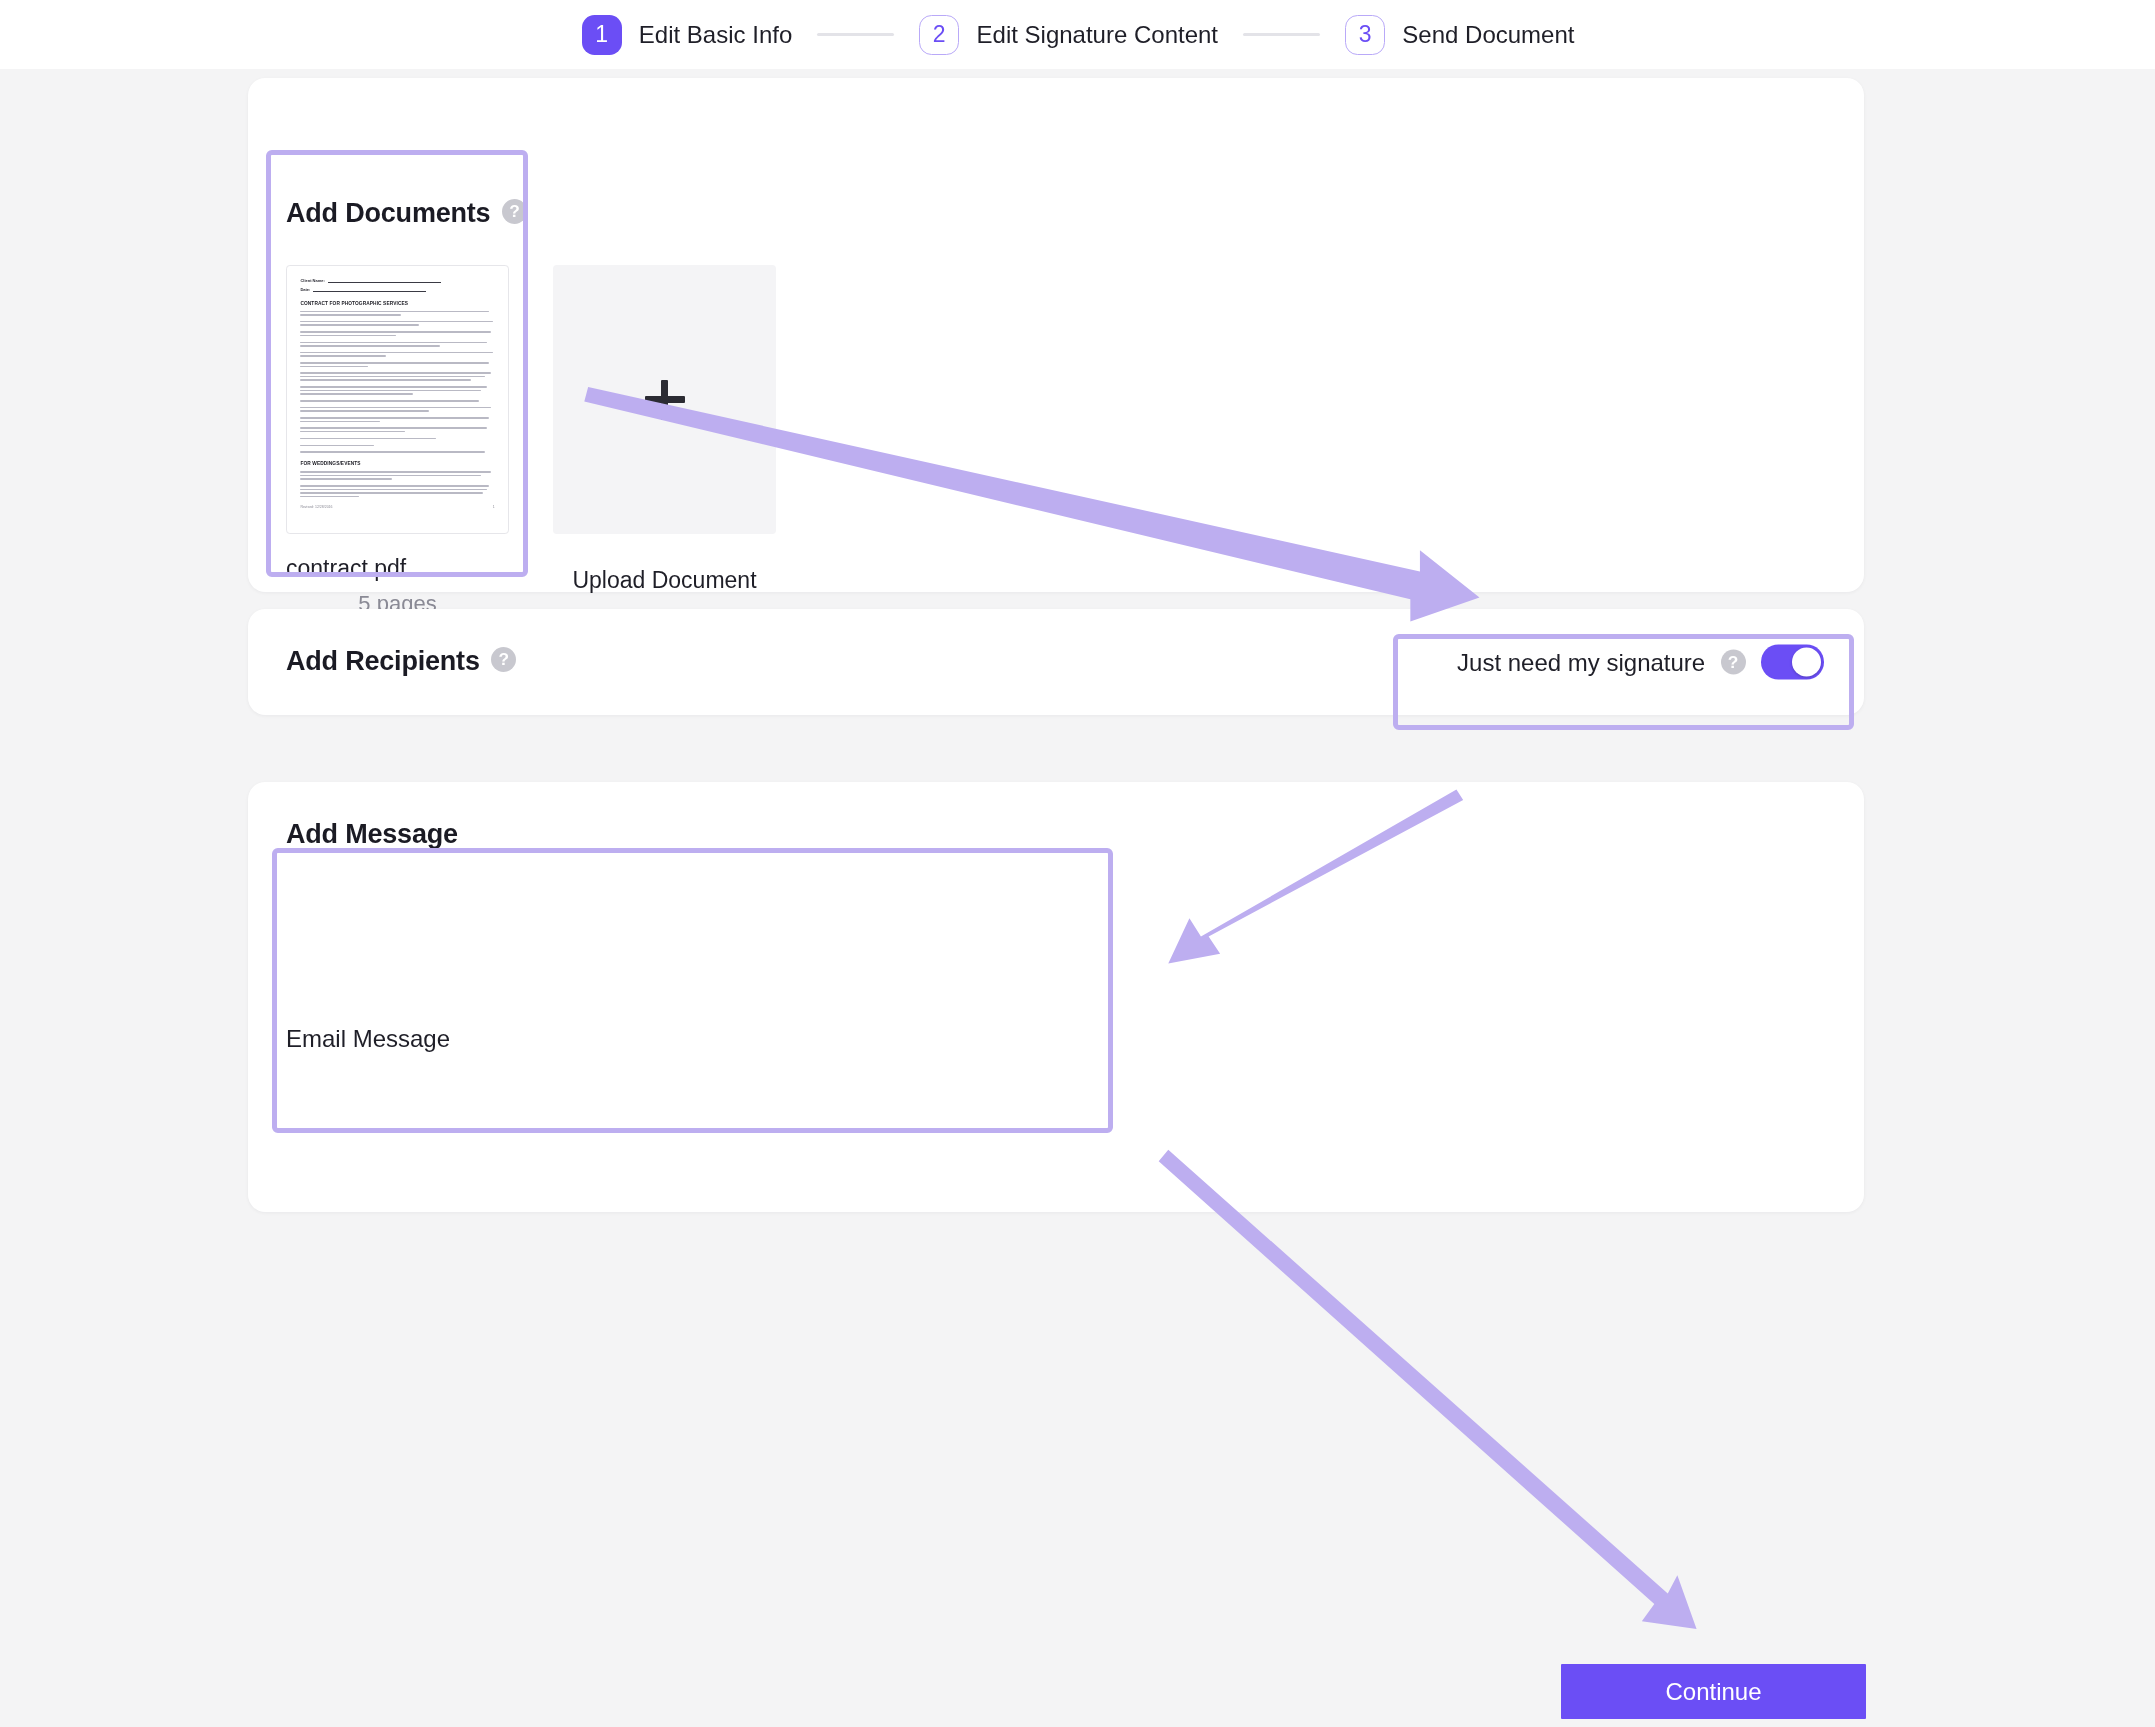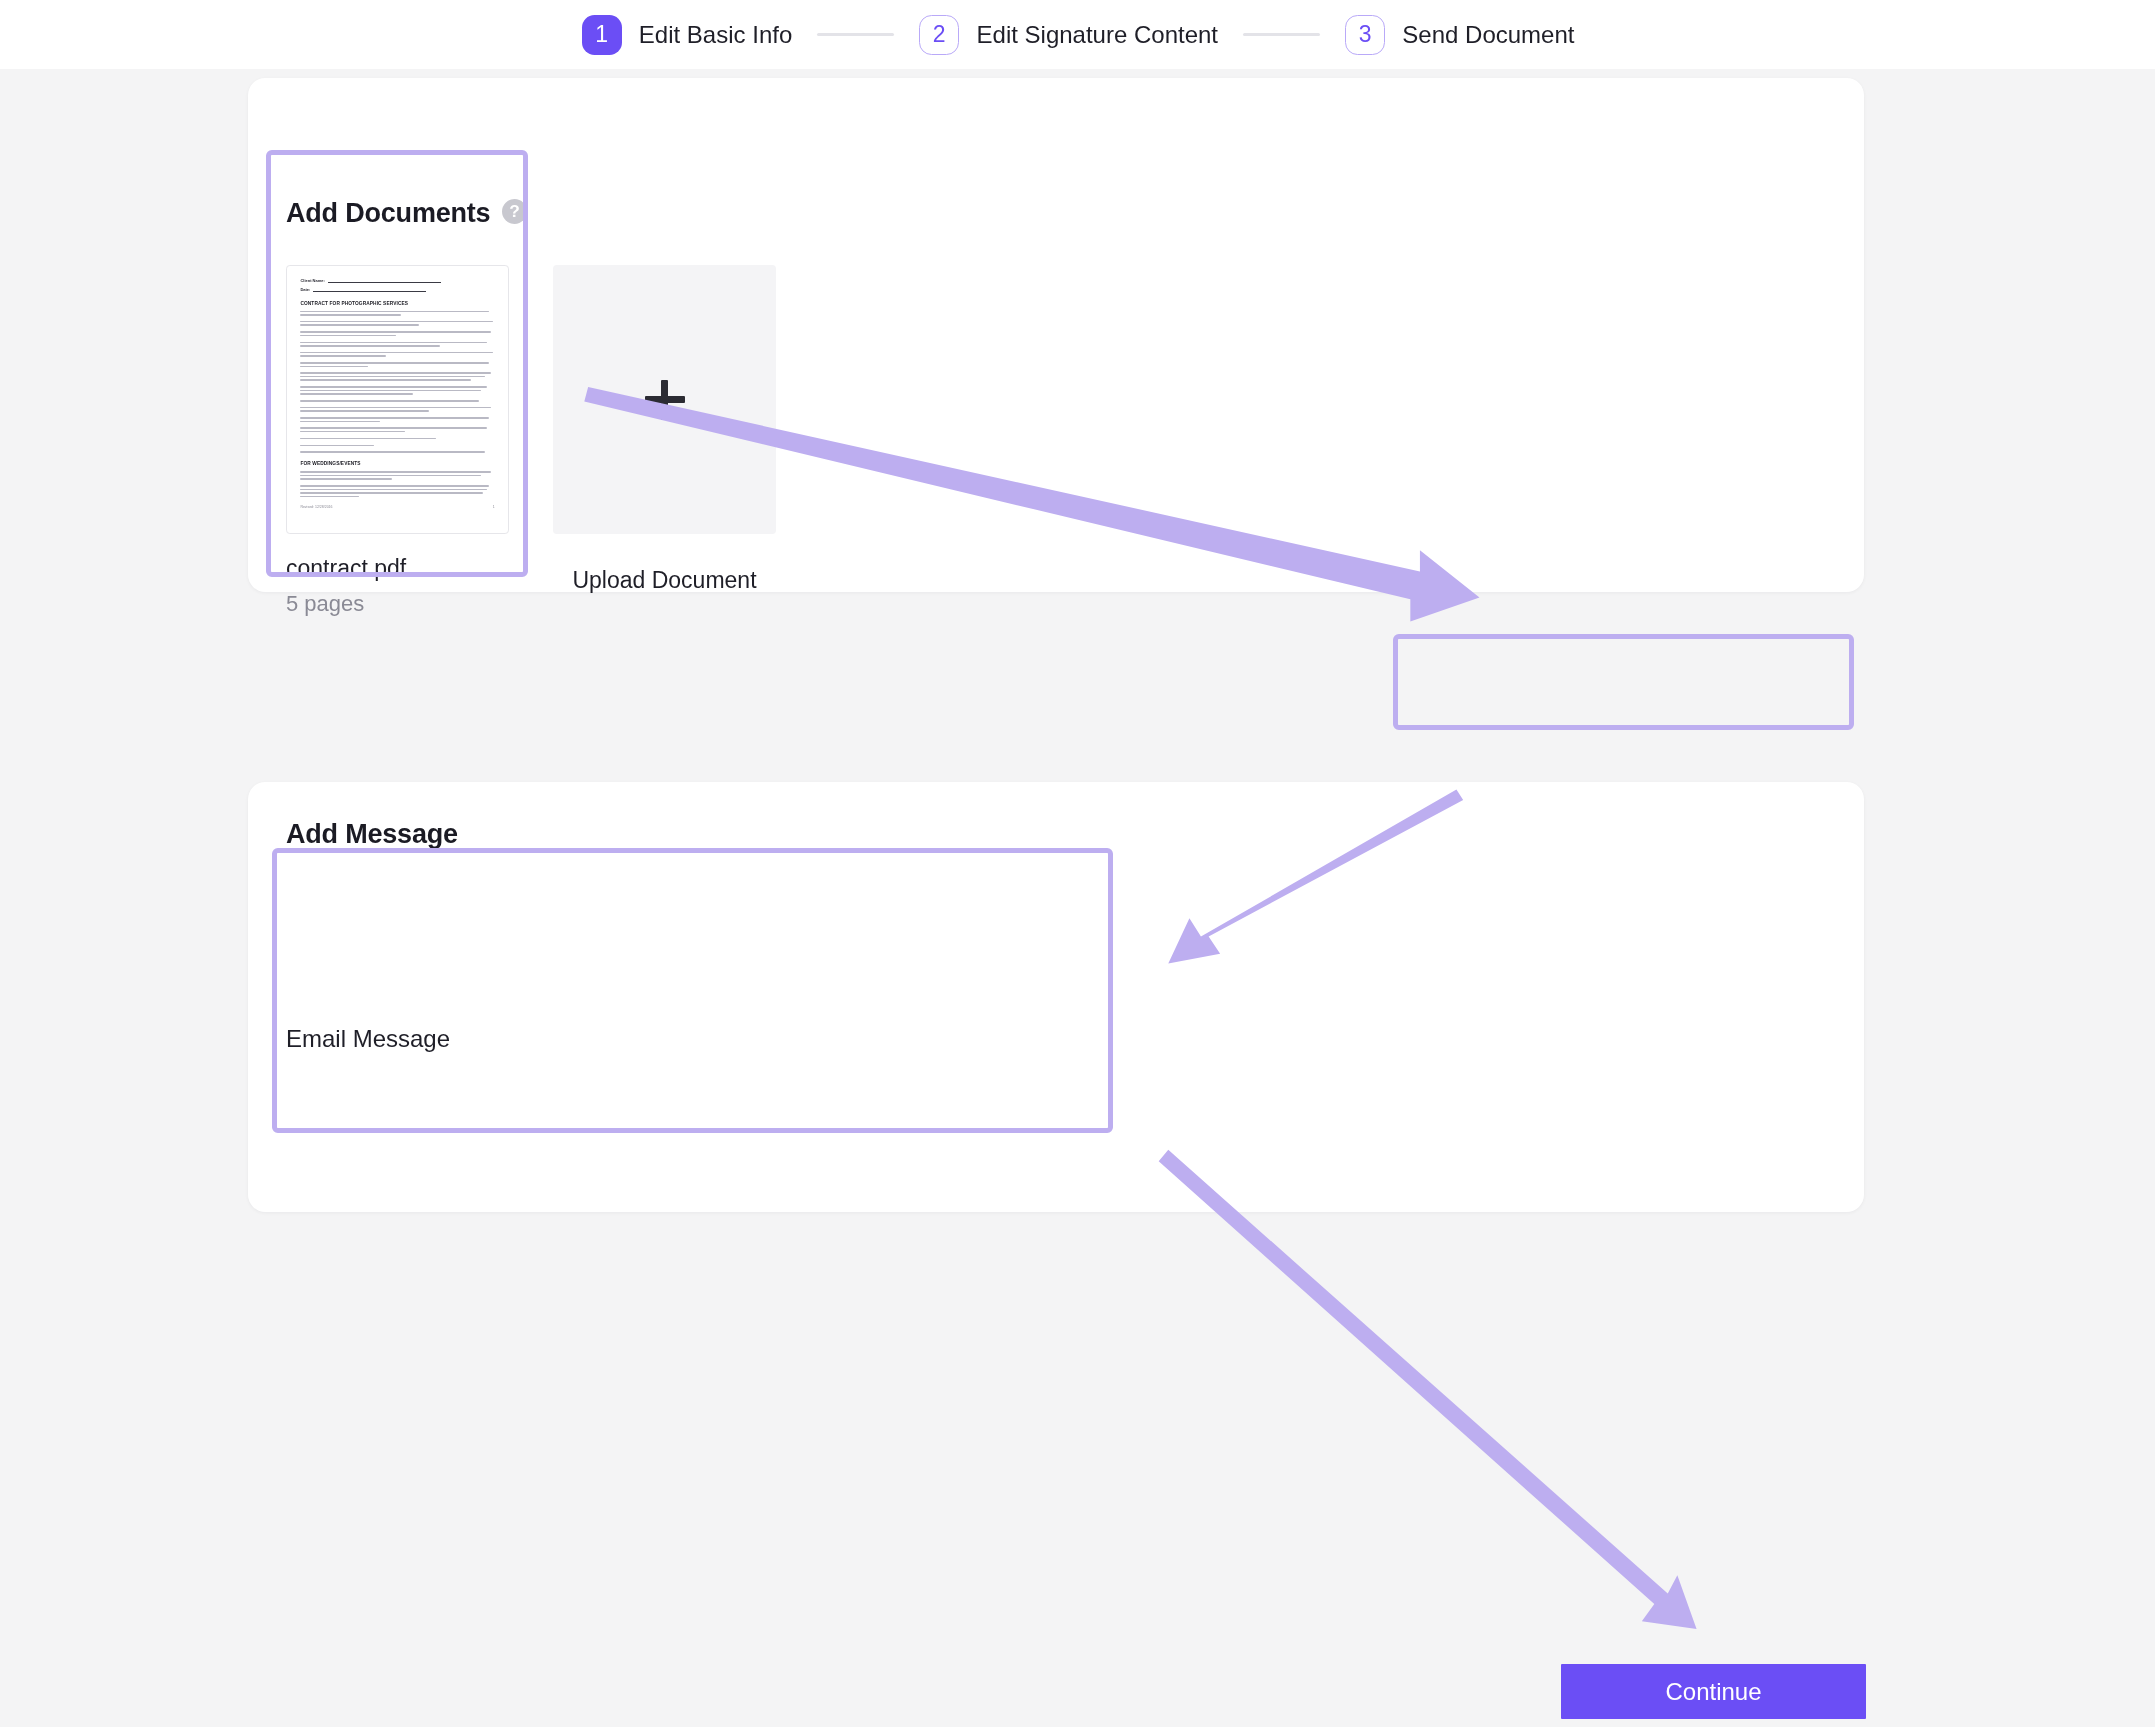--- a/index.html
+++ b/index.html
@@ -66,21 +66,21 @@
   .mini-field { display: flex; align-items: flex-end; gap: 2.9px; margin-bottom: 4.8px; }
   .mini-field-label { font-size: 4px; font-weight: 700; color: #2a2a33; white-space: nowrap; }
   .mini-field-line { flex: 0 0 113px; border-bottom: 0.8px solid #3a3a44; height: 4.8px; }
   .mini-h { font-size: 4.8px; font-weight: 700; color: #1a1a22; margin: 8.6px 0 4.8px; letter-spacing: 0.1px; }
   .mini-p { margin-bottom: 5.3px; }
   .mini-line { height: 1.5px; background: #b9b9c4; border-radius: 1px; margin-bottom: 2px; }
   .mini-foot { display: flex; justify-content: space-between; margin-top: 7.7px; }
   .mini-foot span { font-size: 3.5px; color: #8b8b96; }
 
   .doc-name { margin-top: 21px; text-align: left; font-size: 23px; color: #1f1f28; }
-  .doc-pages { margin-top: 8.6px; text-align: left; font-size: 22px; color: #8a8a95; }
+  .doc-pages { margin-top: 8.6px; text-align: center; font-size: 22px; color: #8a8a95; }
 
   .upload-tile-wrap { width: 223px; }
   .upload-tile {
     width: 223px; height: 269px; background: #f4f4f6; border-radius: 3.8px;
     display: flex; align-items: center; justify-content: center;
     cursor: pointer;
   }
   .plus { position: relative; width: 40px; height: 40px; }
   .plus::before, .plus::after {
     content: ""; position: absolute; background: #2b2b33; border-radius: 1px;
@@ -278,20 +278,33 @@
       <div class="upload-tile-wrap">
         <div class="upload-tile">
           <span class="plus"></span>
         </div>
         <div class="upload-label">Upload Document</div>
       </div>
 
     </div>
   </div>
 
+  <div class="card" id="card-recipients">
+    <div class="section-title" id="rec-title">
+      <span>Add Recipients</span><span class="help-icon">?</span>
+    </div>
+
+    <div class="toggle-row">
+      <span class="toggle-label">Just need my signature</span>
+      <span class="help-icon">?</span>
+      <span class="switch">
+        <span class="knob"></span>
+      </span>
+    </div>
+  </div>
 
   <div class="card" id="card-message">
     <div class="section-title" id="msg-title">Add Message</div>
 
 
     <div class="field-block" style="top:243px">
       <div class="field-label">Email Message</div>
     </div>
   </div>
 

